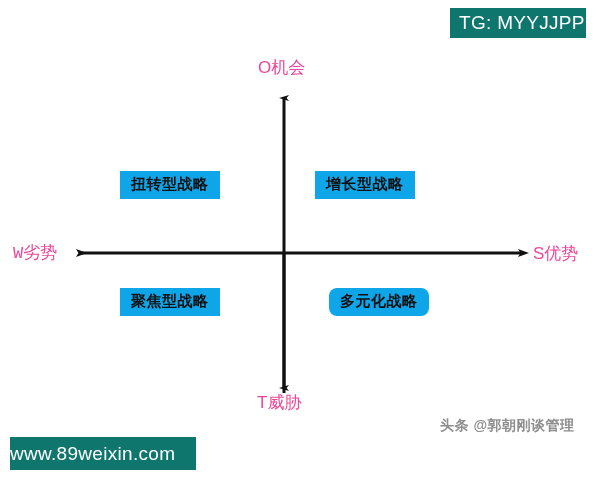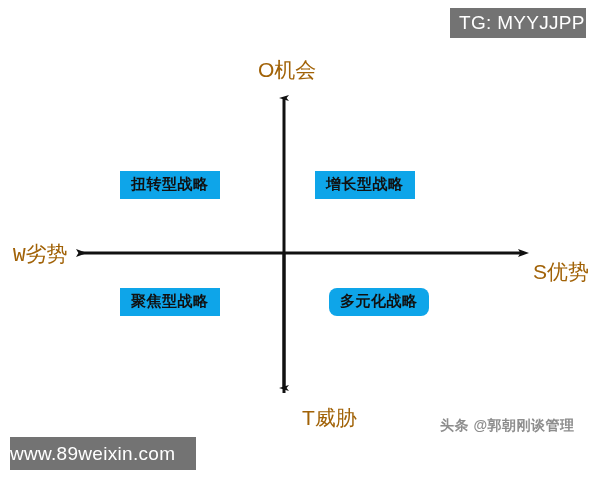--- a/index.html
+++ b/index.html
@@ -25,43 +25,42 @@
     position: absolute;
     left: 0;
     top: 0;
     width: 600px;
     height: 480px;
   }
 
   
   .axis-label {
     position: absolute;
-    font-size: 21px;
-    color: #a16207;
+    font-size: 17px;
+    color: #ec4899;
     white-space: nowrap;
     letter-spacing: 0px;
     line-height: 1;
   }
   #label-o {
     left: 258px;
     top: 59px;
   }
   #label-t {
     left: 257px;
-    top: 407px;
-    margin-left: 45px;
+    top: 394px;
   }
   #label-w {
     left: 13px;
     top: 245px;
     font-family: Liberation Mono, monospace;
   }
   #label-s {
     left: 533px;
-    top: 261px;
+    top: 245px;
   }
 
   
   .quad-box {
     position: absolute;
     background: #0ea5e9;
     color: #111111;
     font-size: 15px;
     font-weight: bold;
     padding: 5px 11px 6px 11px;
@@ -70,21 +69,21 @@
     letter-spacing: 0.5px;
   }
   #quad-wo { left: 120px; top: 171px; }
   #quad-so { left: 315px; top: 171px; }
   #quad-wt { left: 120px; top: 288px; }
   #quad-st { left: 329px; top: 288px; border-radius: 8px; }
 
   
   .watermark-band {
     position: absolute;
-    background: #737373;
+    background: #0f766e;
     color: #ffffff;
     font-size: 19px;
     white-space: nowrap;
     display: flex;
     align-items: center;
     letter-spacing: 0.3px;
   }
   #watermark-tg {
     left: 450px;
     top: 8px;

